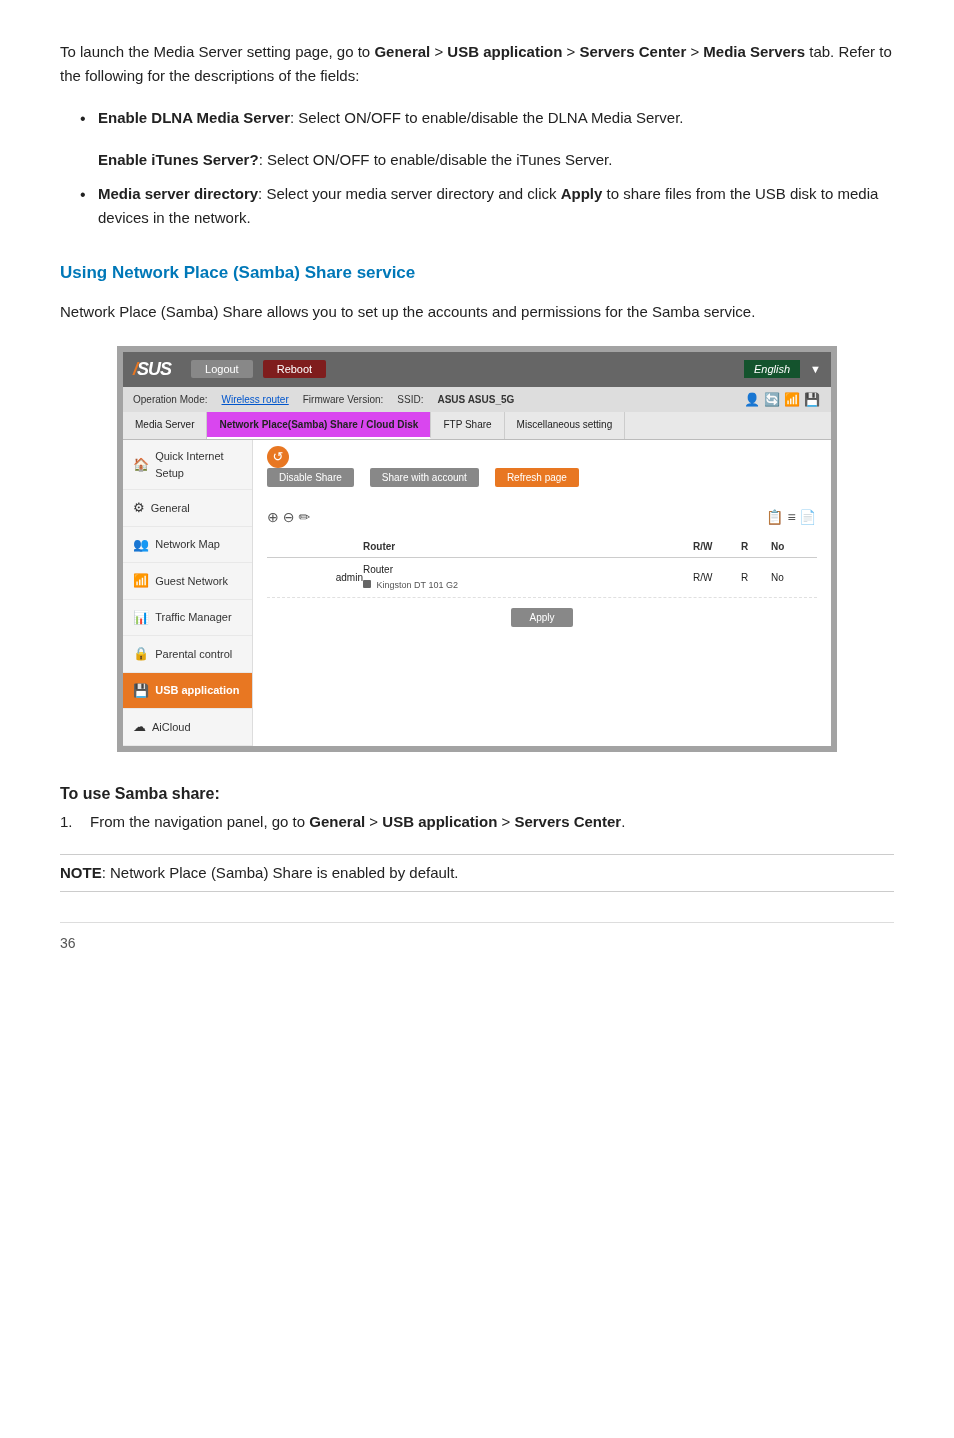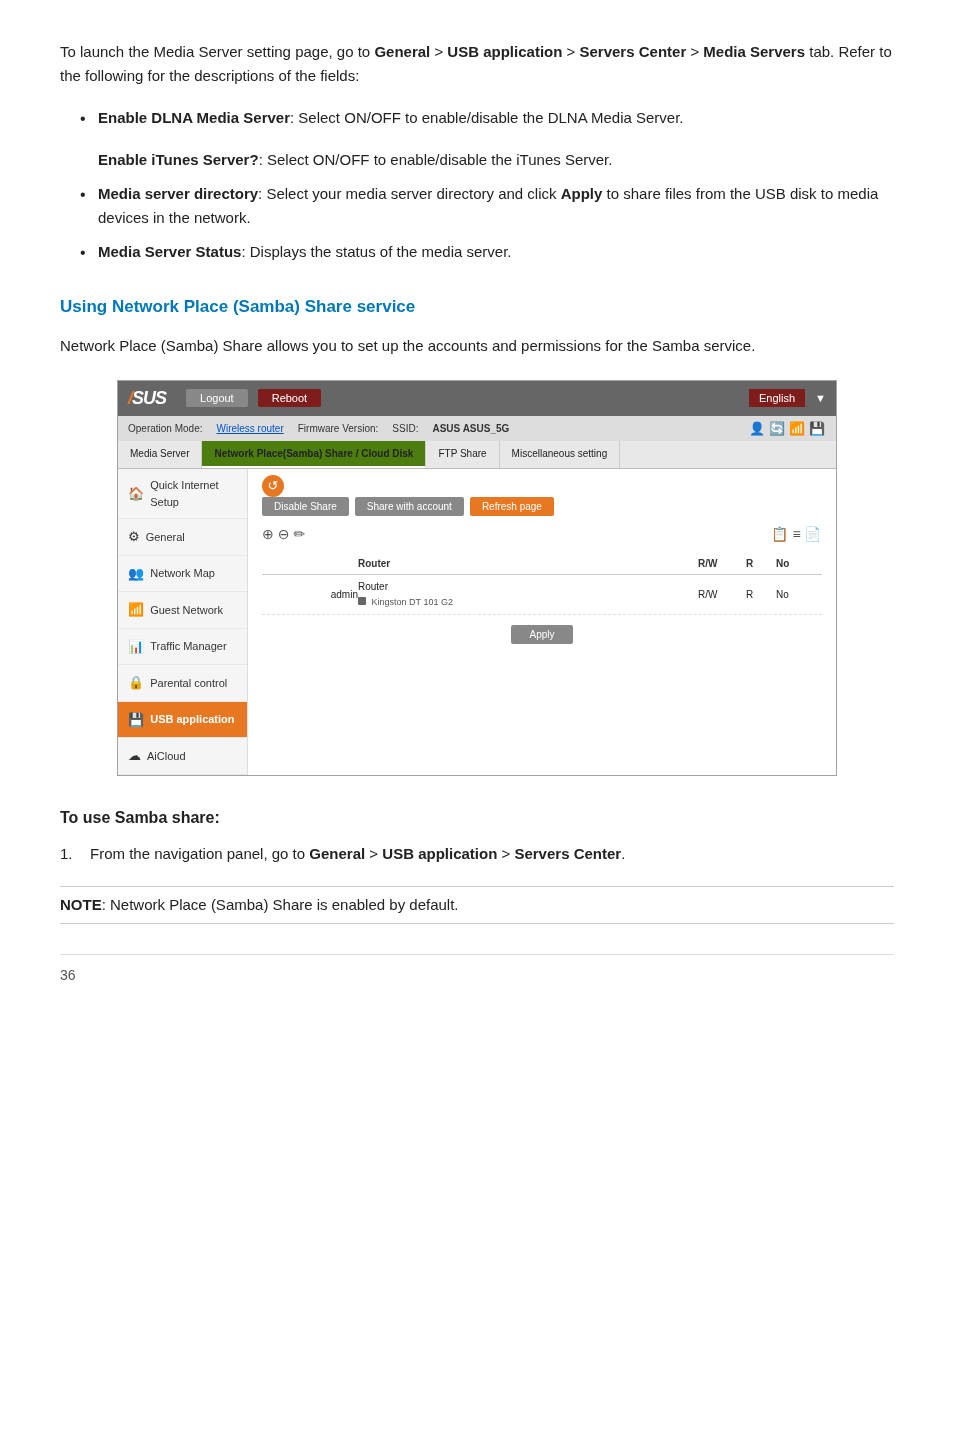--- a/index.html
+++ b/index.html
@@ -53,21 +53,21 @@
       margin-top: 30px;
     }
     .section-para {
       font-size: 15px;
       line-height: 1.6;
       margin-bottom: 22px;
     }
 
     
     .router-ui {
-      border: 1px solid #a3a3a3;
+      border: 6px solid #a3a3a3;
       width: 720px;
       margin: 0 auto 30px auto;
       font-family: Arial, sans-serif;
       font-size: 11px;
       background: #fff;
     }
     .router-topbar {
       background: #666;
       display: flex;
       align-items: center;
@@ -89,26 +89,27 @@
       color: #fff;
       border: none;
       padding: 3px 14px;
       font-size: 11px;
       cursor: pointer;
       border-radius: 2px;
     }
     .topbar-btn.reboot { background: #7f1d1d; }
     .topbar-spacer { flex: 1; }
     .topbar-lang {
-      background: #7f1d1d;
+      background: #14532d;
       color: #fff;
       border: none;
       padding: 3px 10px;
       font-size: 11px;
       cursor: pointer;
+      font-style: italic;
     }
     .router-statusbar {
       background: #ddd;
       padding: 3px 10px;
       display: flex;
       align-items: center;
       gap: 14px;
       font-size: 10px;
       color: #333;
     }
@@ -121,21 +122,21 @@
       border-bottom: 1px solid #bbb;
       font-size: 10px;
     }
     .router-tab {
       padding: 5px 12px;
       cursor: pointer;
       border-right: 1px solid #ccc;
       white-space: nowrap;
     }
     .router-tab.active {
-      background: #4d7c0f;
+      background: #d946ef;
       border-bottom: 2px solid #fff;
       font-weight: 700;
     }
     .router-body {
       display: flex;
       min-height: 250px;
     }
     .router-sidebar {
       width: 130px;
       background: #f5f5f5;
@@ -164,22 +165,22 @@
       color: #333;
       margin-bottom: 4px;
     }
     .router-main-subtitle {
       font-size: 10px;
       color: #555;
       margin-bottom: 10px;
     }
     .router-action-btns {
       display: flex;
-      gap: 6px;
-      margin-bottom: 8px;
+      gap: 16px;
+      margin-bottom: 20px;
     }
     .r-btn {
       background: #888;
       color: #fff;
       border: none;
       padding: 4px 12px;
       font-size: 10px;
       cursor: pointer;
       border-radius: 2px;
     }
@@ -284,23 +285,20 @@
   </li>
 </ul>
 
 <div class="itunes-block">
   <b>Enable iTunes Server?</b><span>: Select ON/OFF to enable/disable the iTunes Server.</span>
 </div>
 
 <ul class="bullet-list">
   <li>
     <b>Media server directory</b><span>: Select your media server directory and click </span><b>Apply</b><span> to share files from the USB disk to media devices in the network.</span>
-  </li>
-  <li>
-    <b>Media Server Status</b><span>: Displays the status of the media server.</span>
   </li>
 </ul>
 
 <div class="section-heading">Using Network Place (Samba) Share service</div>
 
 <p class="section-para">Network Place (Samba) Share allows you to set up the accounts and permissions for the Samba service.</p>
 
 <div class="router-ui">
 
   <div class="router-topbar">
@@ -411,21 +409,21 @@
         <span class="col-r">R</span>
         <span class="col-no">No</span>
       </div>
       <div class="router-apply">
         <button class="apply-btn">Apply</button>
       </div>
     </div>
   </div>
 </div>
 
-<div style="font-size:16px;font-weight:700;margin-bottom:12px;">To use Samba share:</div>
+<div style="font-size:16px;font-weight:700;margin-bottom:4px;">To use Samba share:</div>
 
 <div class="numbered-steps">
   <div class="step">
     <span class="step-num">1.</span>
     <span>
       <span>From the navigation panel, go to </span><b>General</b><span> &gt; </span><b>USB application</b><span> &gt; </span><b>Servers Center</b><span>.</span>
     </span>
   </div>
 </div>
 

